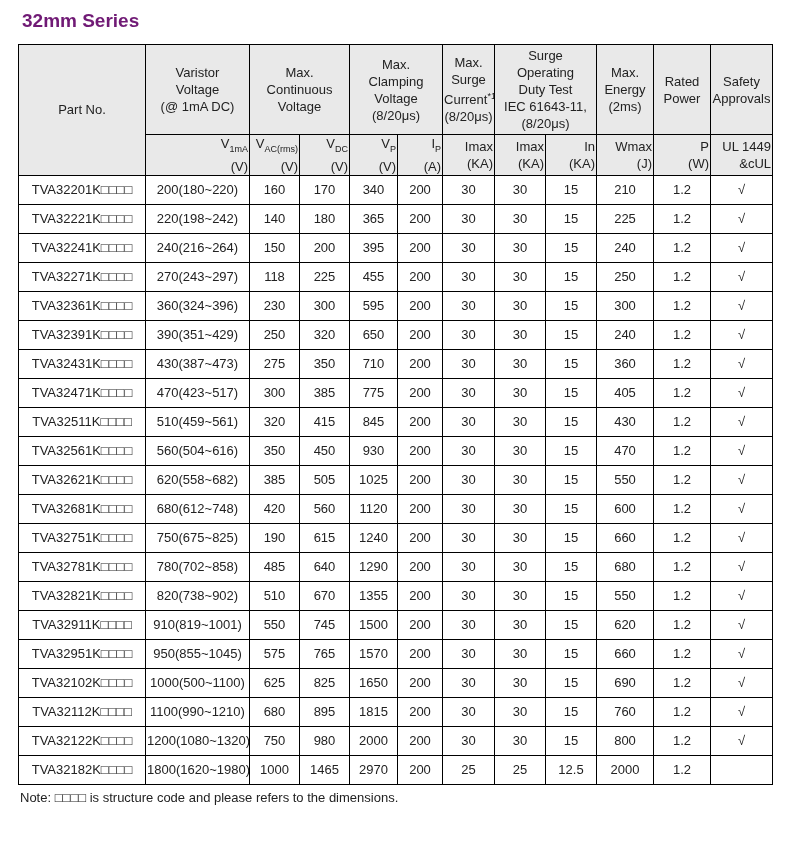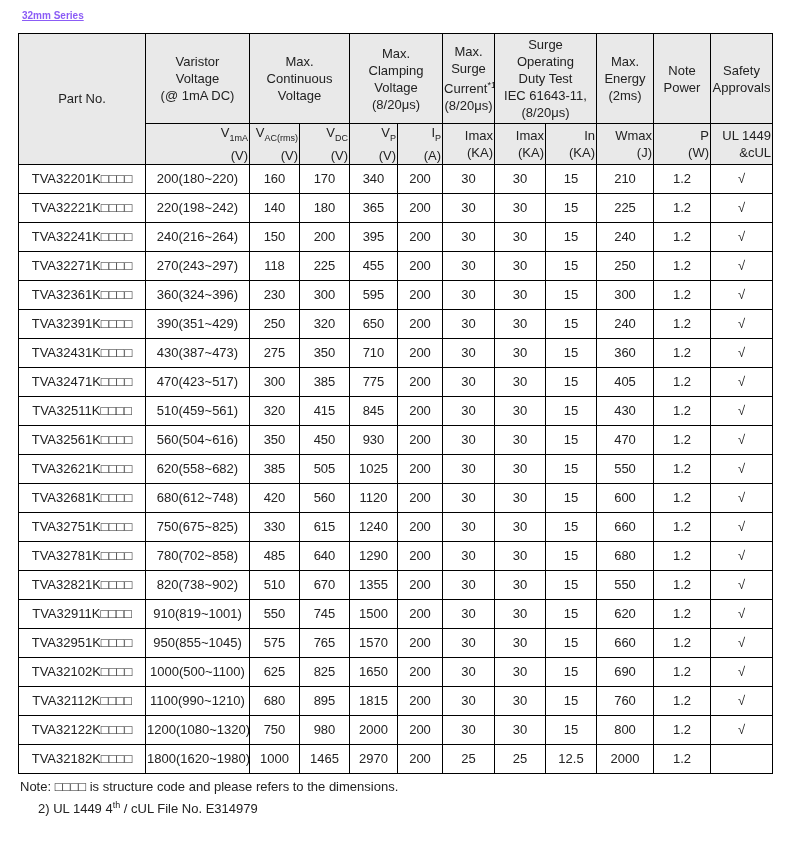--- a/index.html
+++ b/index.html
@@ -10,25 +10,24 @@
   *{box-sizing:border-box;}
   html,body{margin:0;padding:0;}
   body{
     width:791px;height:855px;
     background:#ffffff;
     font-family:"Liberation Sans", sans-serif;
     color:var(--text);
     overflow:hidden;
   }
   .page-title{
-    font-size:10px;
+    font-size:19px;
     font-weight:bold;
     margin:10px 0 12px 22px;
-    color:#8b5cf6;
-    text-decoration:underline;
+    color:#701a75;
   }
   table.spec{
     border-collapse:collapse;
     table-layout:fixed;
     margin-left:18px;
     width:754px;
   }
   table.spec th, table.spec td{
     border:1px solid var(--border);
     text-align:center;
@@ -106,21 +105,21 @@
           <div>Duty Test</div>
           <div>IEC 61643-11,</div>
           <div>(8/20μs)</div>
         </th>
         <th>
           <div>Max.</div>
           <div>Energy</div>
           <div>(2ms)</div>
         </th>
         <th>
-          <div>Note</div>
+          <div>Rated</div>
           <div>Power</div>
         </th>
         <th>
           <div>Safety</div>
           <div>Approvals</div>
         </th>
       </tr>
     <tr class="units-row">
         <th>
           <div>V<sub>1mA</sub></div>
@@ -333,21 +332,21 @@
         <td>30</td>
         <td>30</td>
         <td>15</td>
         <td>600</td>
         <td>1.2</td>
         <td>√</td>
       </tr>
       <tr>
         <td>TVA32751K□□□□</td>
         <td>750(675~825)</td>
-        <td>330</td>
+        <td>190</td>
         <td>615</td>
         <td>1240</td>
         <td>200</td>
         <td>30</td>
         <td>30</td>
         <td>15</td>
         <td>660</td>
         <td>1.2</td>
         <td>√</td>
       </tr>
@@ -461,14 +460,13 @@
         <td>12.5</td>
         <td>2000</td>
         <td>1.2</td>
         <td></td>
       </tr>
     </tbody>
 </table>
 
 <div class="notes">
   <div>Note: □□□□ is structure code and please refers to the dimensions.</div>
-  <div class="indent"><span>2) UL 1449 4</span><sup>th</sup><span> / cUL File No. E314979</span></div>
 </div>
 
 </body></html>

